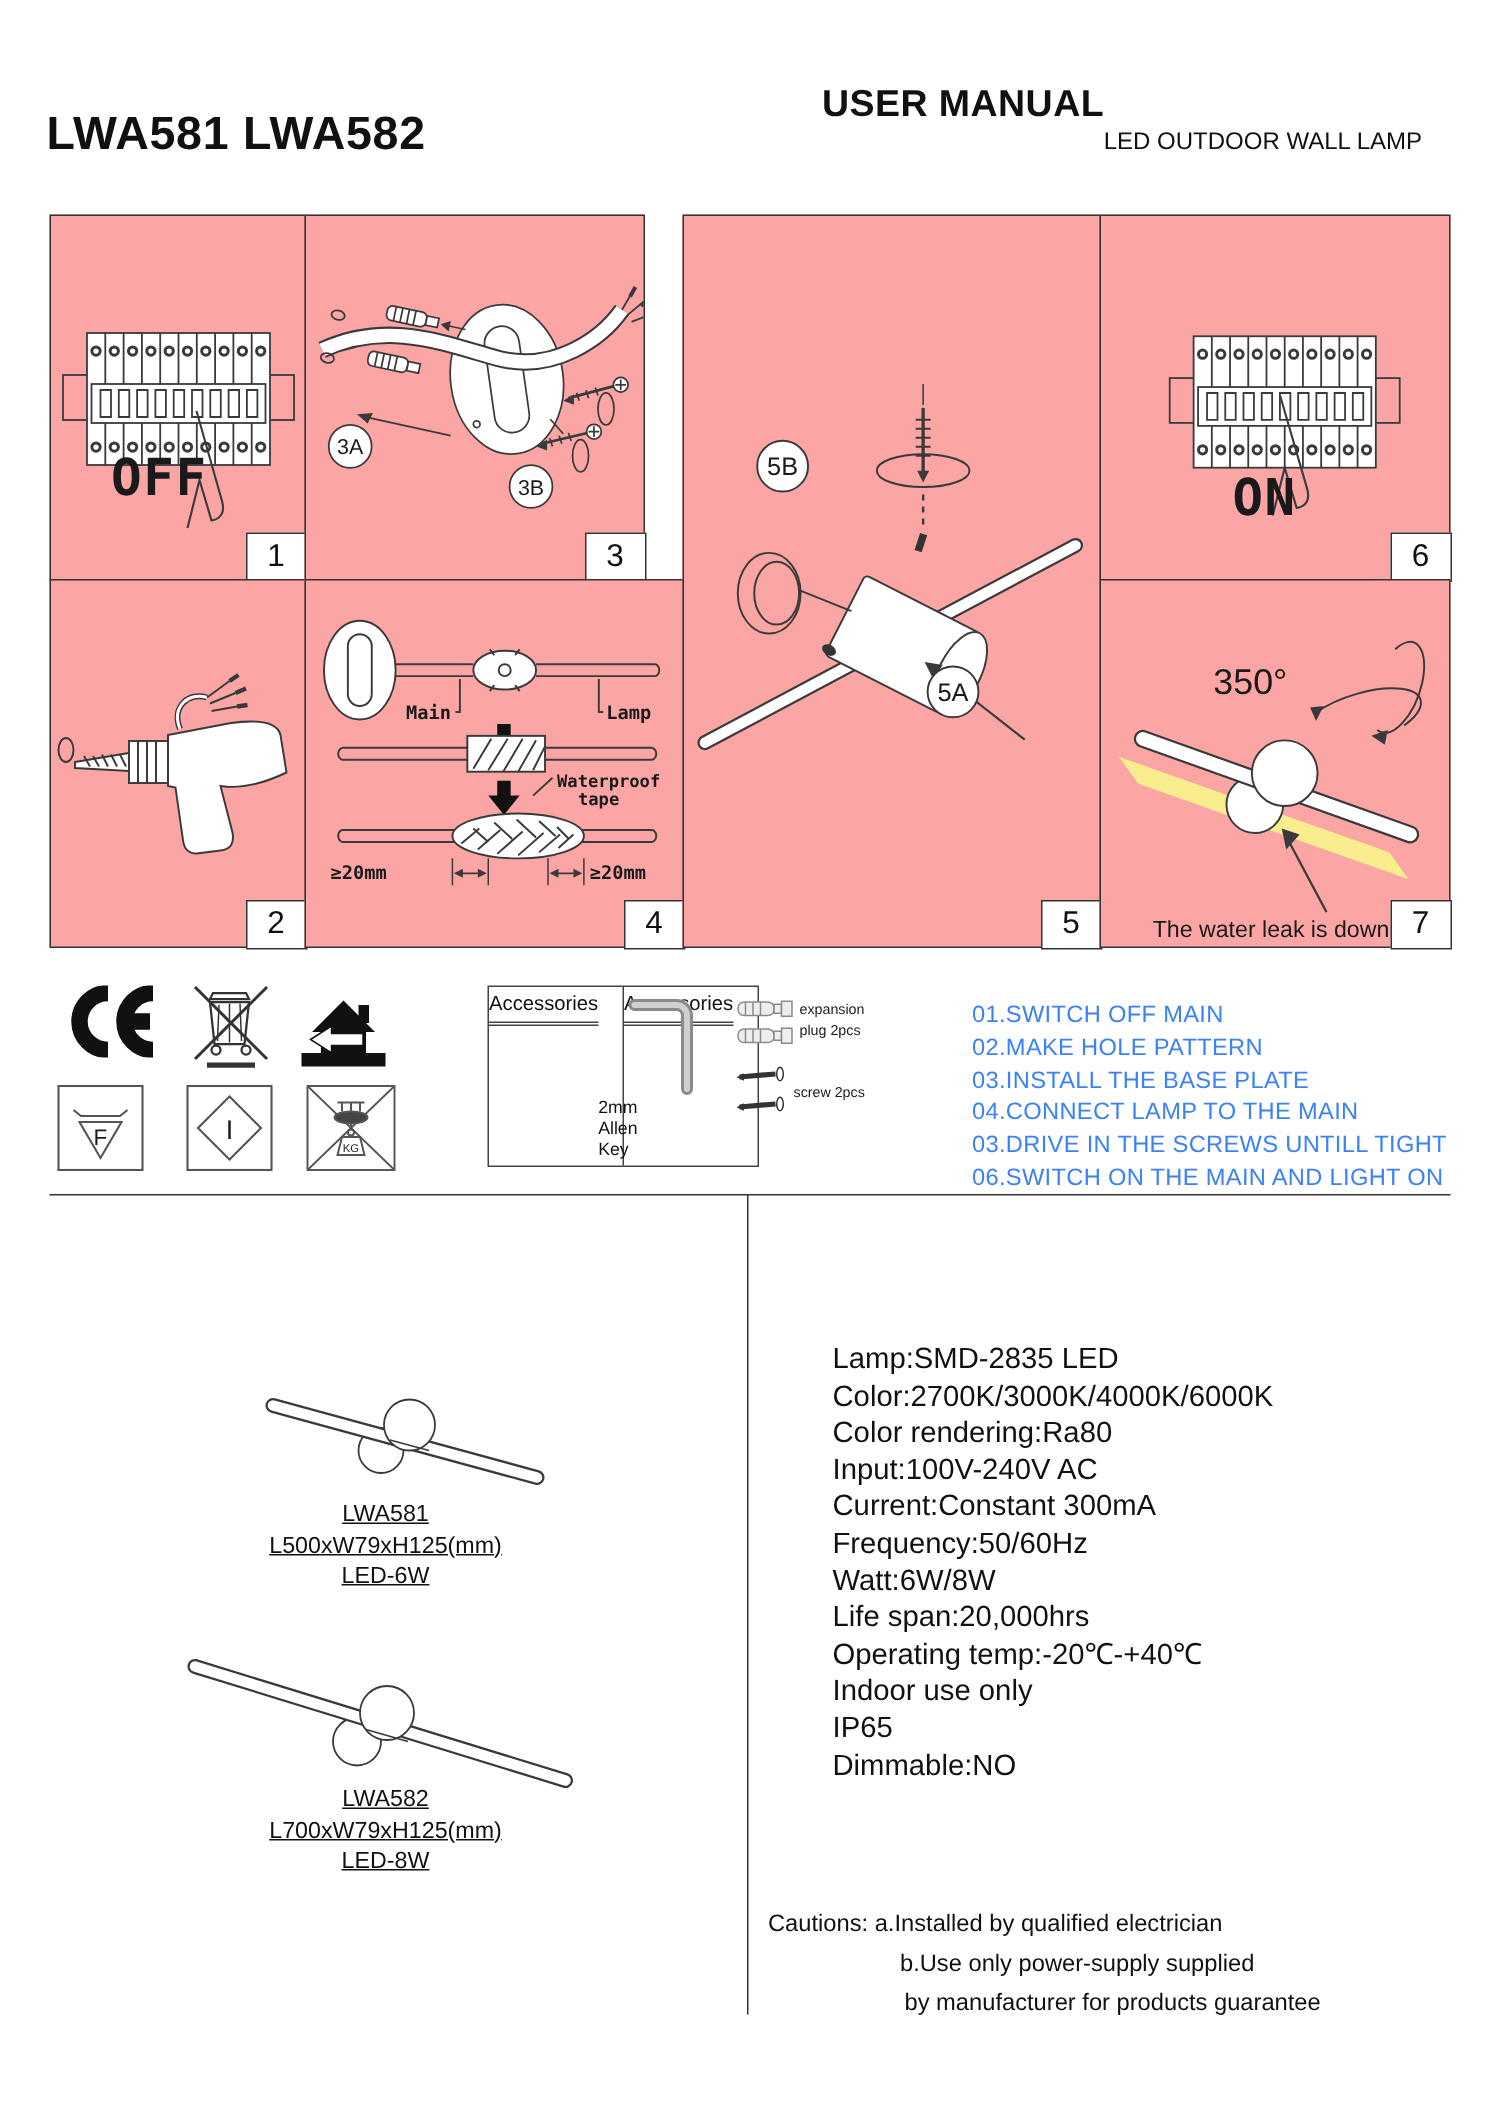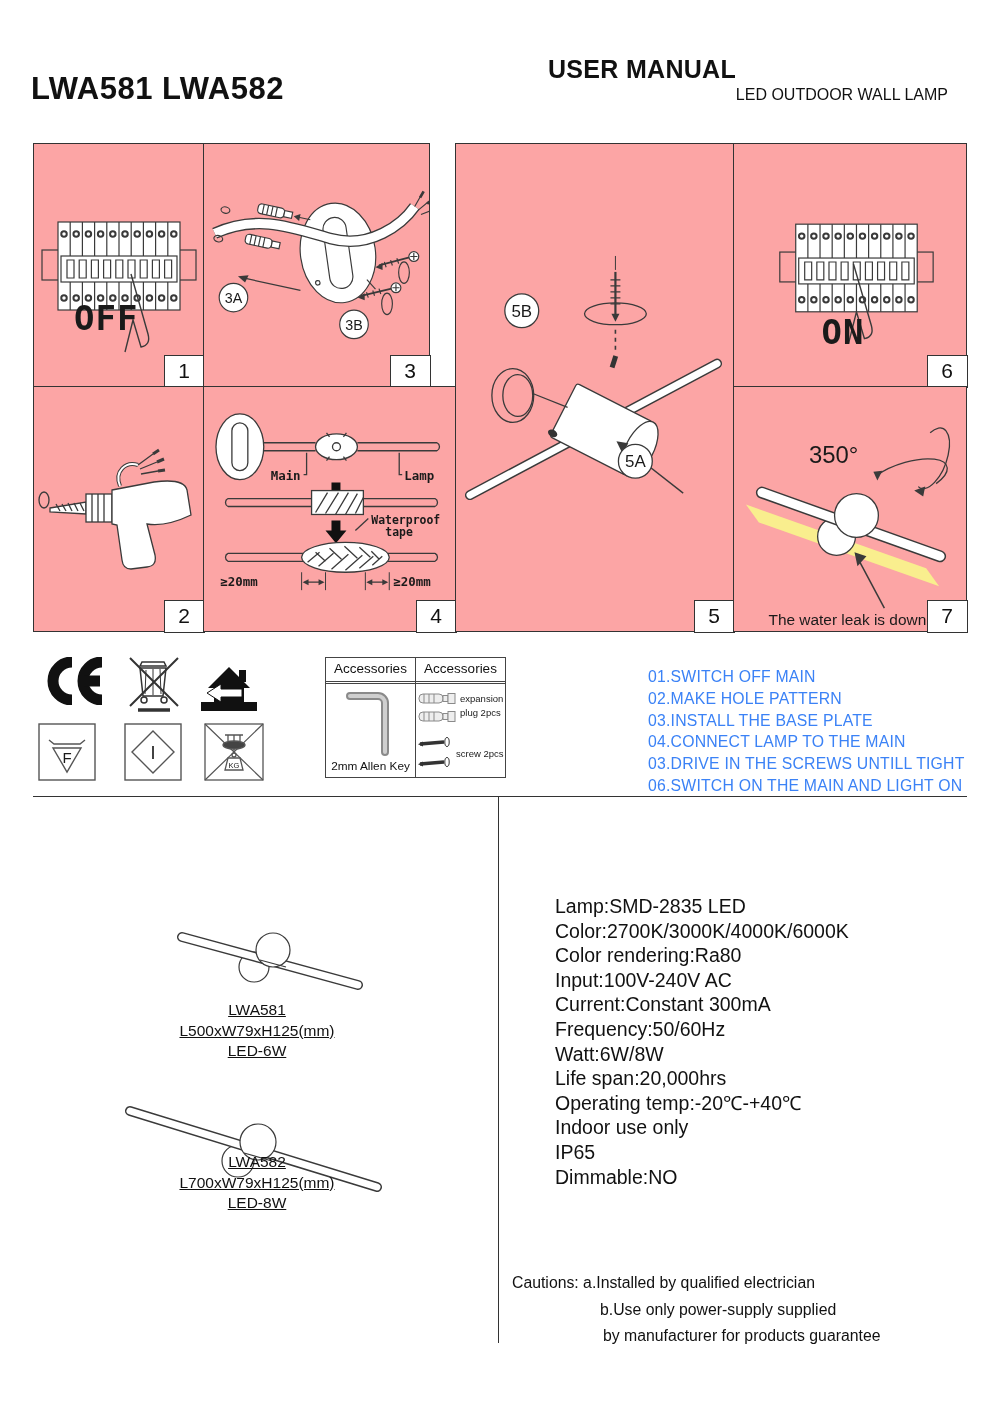--- a/index.html
+++ b/index.html
@@ -17,31 +17,31 @@
   .p5{left:455px;top:143px;width:279px;height:489px;}
   .p6{left:733px;top:143px;width:234px;height:244px;}
   .p7{left:733px;top:386px;width:234px;height:246px;}
   .panel svg{position:absolute;left:0;top:0;width:100%;height:100%;}
   .badge{position:absolute;right:-1.5px;bottom:-1.5px;width:39px;height:31px;border:1.5px solid #333;
          background:#fff;display:flex;align-items:center;justify-content:center;font-size:21px;}
   svg text{font-family:"Liberation Sans",sans-serif;fill:#1a1a1a;}
   svg text.mono{font-family:"DejaVu Sans Mono",monospace;font-weight:bold;}
   .acc-table{position:absolute;left:325px;top:657px;width:181px;height:121px;border:1.5px solid #444;
              display:flex;box-sizing:border-box;background:#fff;}
-  .acc-col{flex:1;display:flex;flex-direction:column;min-width:0;}
+  .acc-col{flex:1;display:flex;min-width:0;}
   .acc-col.left{border-right:1.5px solid #444;}
   .acc-head{height:23px;border-bottom:3px double #444;font-size:13.5px;text-align:center;line-height:22px;}
   .acc-body{flex:1;position:relative;}
   .acc-key-label{position:absolute;left:0;right:0;bottom:4px;text-align:center;font-size:11.8px;margin-top:44px;}
   .instructions{position:absolute;left:648px;top:666px;font-size:15.8px;line-height:21.8px;color:#3b82f6;letter-spacing:.2px;}
   .rule-h{position:absolute;left:33px;top:796px;width:934px;border-top:1.5px solid #333;}
   .rule-v{position:absolute;left:498px;top:796px;height:547px;border-left:1.5px solid #333;}
   .prod{position:absolute;width:230px;text-align:center;font-size:15.5px;line-height:20.5px;text-decoration:underline;}
   .prod1{left:142px;top:1000px;}
-  .prod2{left:142px;top:1152px;text-align:center;}
+  .prod2{left:142px;top:1190px;text-align:center;}
   .specs{position:absolute;left:555px;top:894px;font-size:19.5px;line-height:24.6px;}
   .cautions{position:absolute;left:512px;top:1270px;font-size:15.8px;line-height:26.5px;}
   .cautions .c2{margin-left:88px;}
   .cautions .c3{margin-left:91px;}
 </style>
 </head>
 <body>
 
 <div class="page">
 

